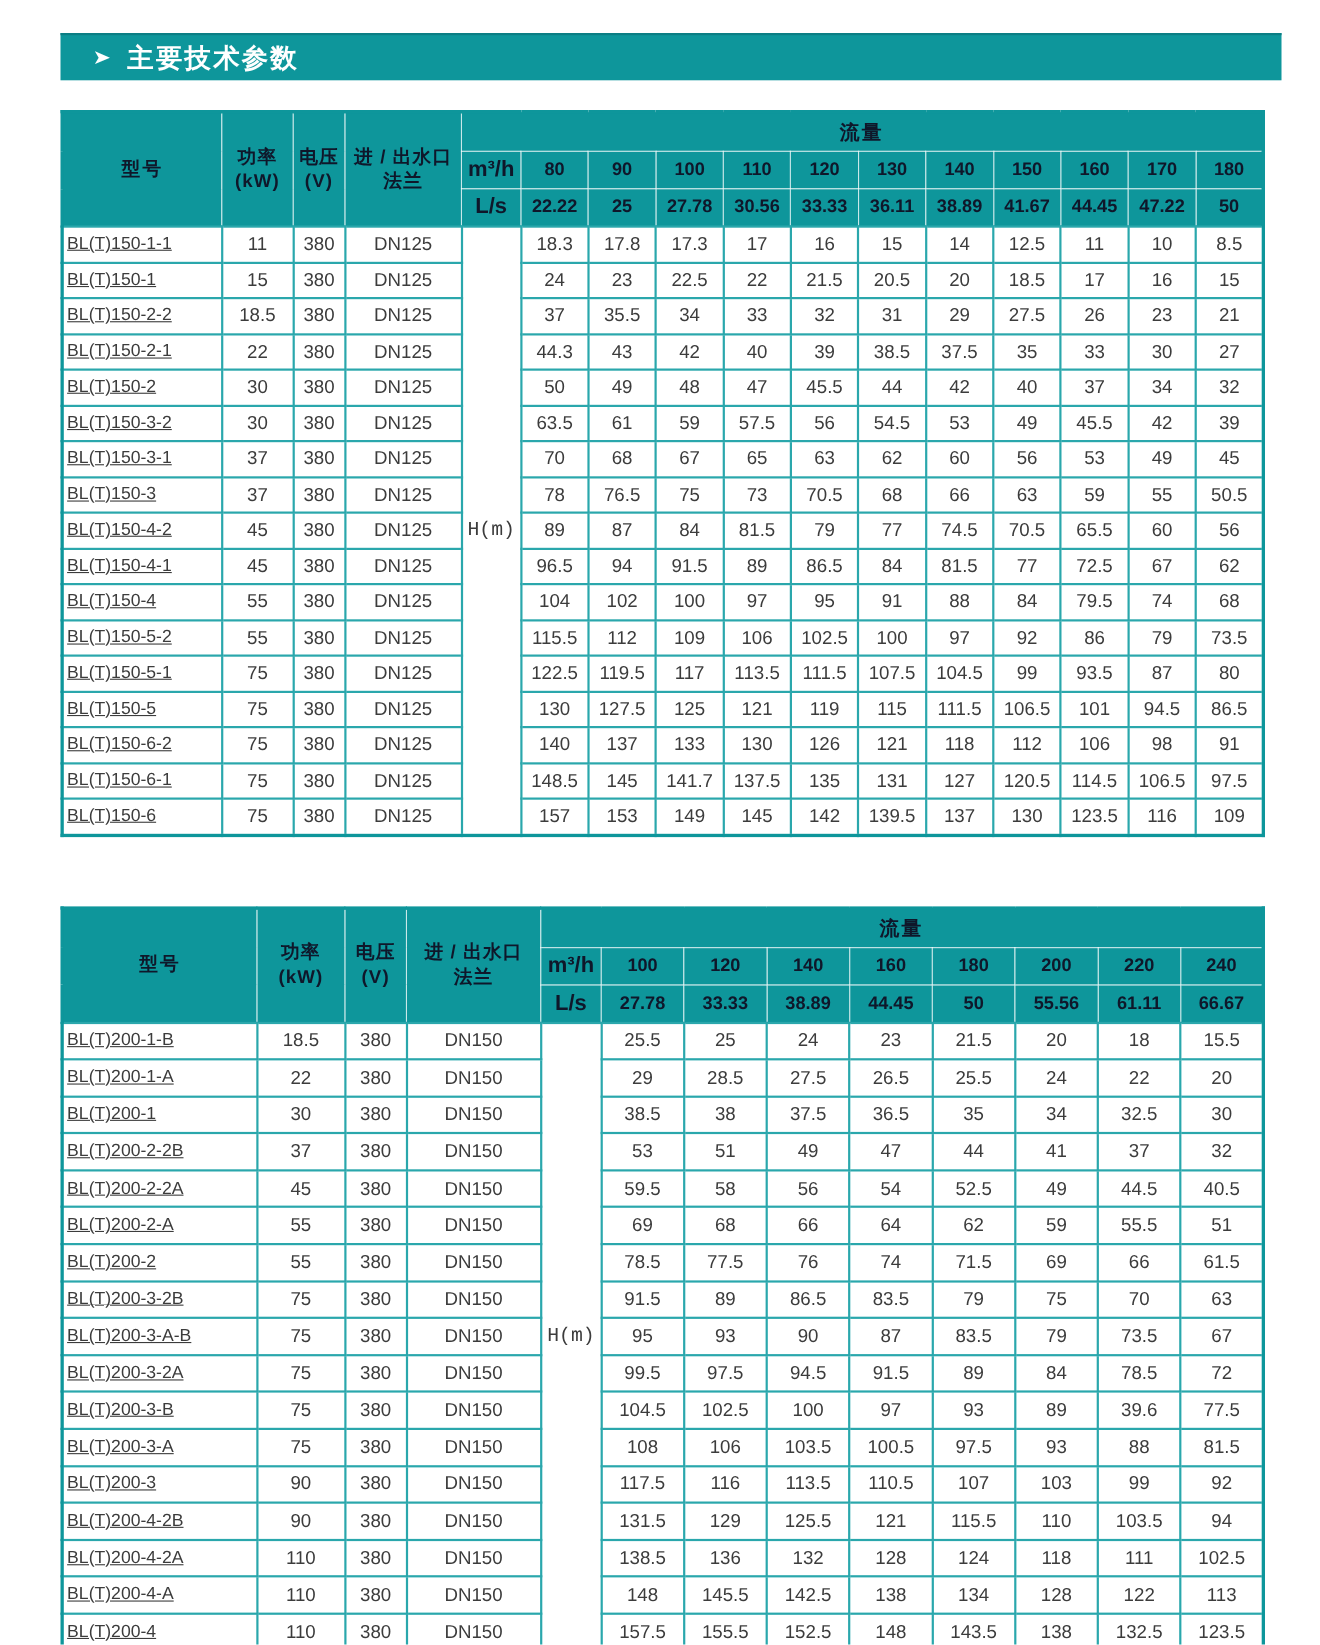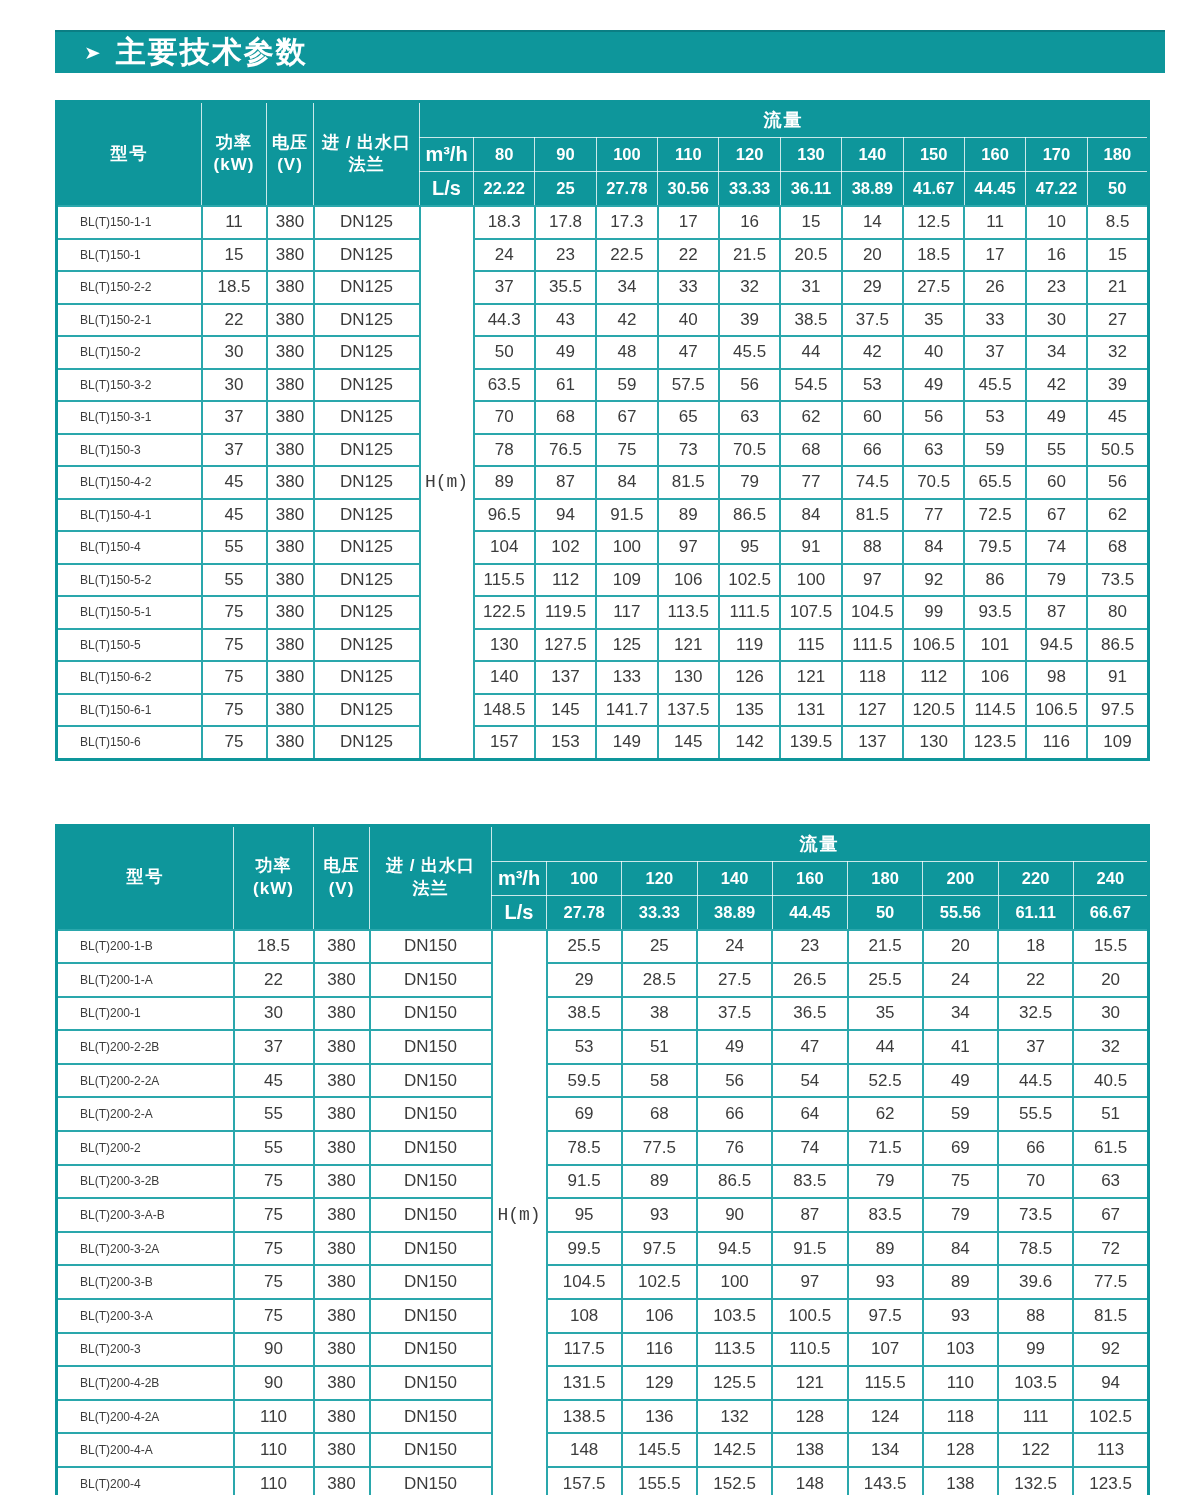--- a/index.html
+++ b/index.html
@@ -12,46 +12,46 @@
 
   
   .title-bar{
     width:1110px;height:43px;box-sizing:border-box;
     background:var(--teal);
     border-top:2px solid #0b7e84;
     display:flex;align-items:center;gap:15px;
     padding-left:29px;margin-bottom:27px;
   }
   .title-bar .arrow{color:#fff;font-size:20px;line-height:1;transform:scaleY(.92);}
-  .title-bar .txt{color:#fff;font-size:30px;font-weight:bold;letter-spacing:2px;}
+  .title-bar .txt{color:#fff;font-size:24px;font-weight:bold;letter-spacing:2px;}
 
   
   table.spec{
     width:1095px;table-layout:fixed;border-collapse:collapse;
     border:3px solid var(--teal);
   }
   table.t1{margin-bottom:63px;}
   th{
-    background:var(--teal);color:#ffffff;font-weight:bold;
+    background:var(--teal);color:#0f172a;font-weight:bold;
     border:1px solid rgba(255,255,255,.78);
     padding:0;text-align:center;
   }
   th.hdr{font-size:17px;line-height:1.3;white-space:pre-line;letter-spacing:1px;}
   th.model-h{letter-spacing:2px;}
   th.flow{font-size:18px;height:34px;letter-spacing:2px;}
   th.unit{font-size:20px;letter-spacing:0;}
   th.colnum{font-size:16.5px;letter-spacing:0;}
   thead tr.r2 th,thead tr.r3 th{height:33px;}
   td{
     border:2px solid var(--cellborder);
     padding:0;text-align:center;vertical-align:middle;
     color:var(--bodytext);font-size:17px;height:30.5px;background:#fff;
   }
   table.t2 td{height:31.6px;}
-  td.model{text-align:left;padding-left:22px;font-size:12px;}
+  td.model{text-align:left;padding-left:3px;font-size:16px;text-decoration:underline;}
   td.hcell{font-size:18px;font-family:Liberation Mono, monospace;}
 
   
   table.t1 col.cm{width:145px} table.t1 col.cp{width:65px}
   table.t1 col.cv{width:47px}  table.t1 col.cf{width:106px}
   table.t1 col.cu{width:54px}
   table.t2 col.cm{width:177px} table.t2 col.cp{width:80px}
   table.t2 col.cv{width:56px}  table.t2 col.cf{width:122px}
   table.t2 col.cu{width:55px}
 </style>

